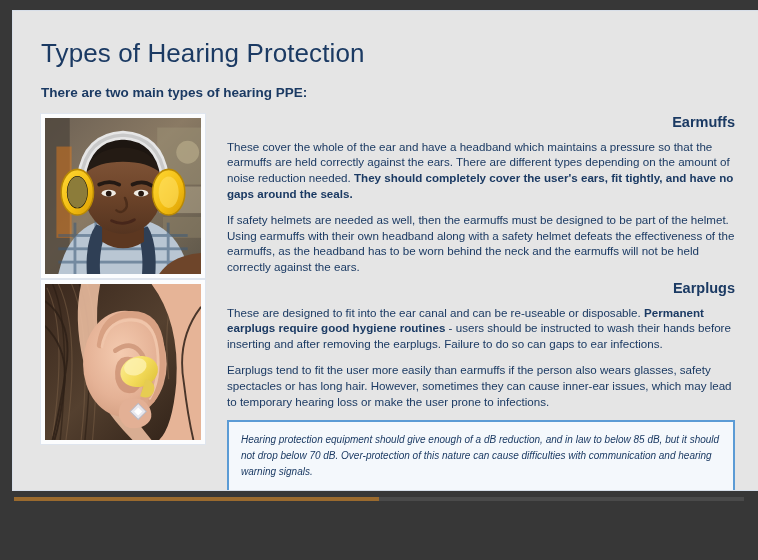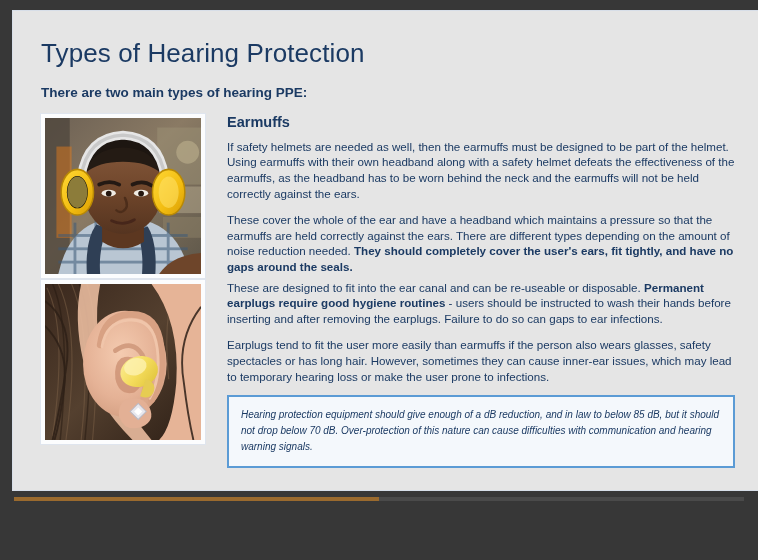--- a/index.html
+++ b/index.html
@@ -54,20 +54,21 @@
     position: relative;
     background: #cfd6de;
   }
   .photo svg { display: block; width: 100%; height: 100%; }
 
   h3.sec-heading {
     font-size: 14.5px;
     font-weight: bold;
     color: #1b3a63;
     margin-bottom: 9px;
+    text-align: right;
   }
 
   p.body {
     font-size: 11.6px;
     line-height: 15.6px;
     color: #1b3a63;
     margin-bottom: 11px;
   }
   p.body b { font-weight: bold; }
 
@@ -187,22 +188,22 @@
               <ellipse cx="130" cy="78" rx="17" ry="24" fill="url(#yellowA)" stroke="#b98904" stroke-width="1.6"></ellipse>
               <ellipse cx="130" cy="78" rx="10.5" ry="16.5" fill="#ffe26a" opacity="0.55"></ellipse>
 
               <path d="M120 164 q14 -20 44 -22 l0 22 z" fill="#6e452a"></path>
             </svg>
           </div>
         </div>
 
         <div class="text-col">
           <h3 class="sec-heading">Earmuffs</h3>
+          <p class="body"><span>These cover the whole of the ear and have a headband which maintains a pressure so that the earmuffs are held correctly against the ears. There are different types depending on the amount of noise reduction needed. </span><b>They should completely cover the user's ears, fit tightly, and have no gaps around the seals.</b></p>
           <p class="body"><span>If safety helmets are needed as well, then the earmuffs must be designed to be part of the helmet. Using earmuffs with their own headband along with a safety helmet defeats the effectiveness of the earmuffs, as the headband has to be worn behind the neck and the earmuffs will not be held correctly against the ears.</span></p>
-          <p class="body"><span>These cover the whole of the ear and have a headband which maintains a pressure so that the earmuffs are held correctly against the ears. There are different types depending on the amount of noise reduction needed. </span><b>They should completely cover the user's ears, fit tightly, and have no gaps around the seals.</b></p>
         </div>
       </div>
 
       <div class="content-row" style="margin-top:-6px;">
 
         <div class="media-col">
           <div class="photo">
             <svg viewBox="0 0 164 164" preserveAspectRatio="xMidYMid slice" aria-hidden="true">
               <defs>
                 <linearGradient id="hairB" x1="0" y1="0" x2="1" y2="1">
@@ -264,20 +265,21 @@
               <g stroke="#2e2017" stroke-width="2" fill="none" opacity="0.85">
                 <path d="M0 18 q30 22 22 72 q-6 40 -14 74"></path>
                 <path d="M0 44 q26 26 20 66 q-4 34 -10 54"></path>
                 <path d="M164 24 q-26 34 -18 80 q4 34 10 60"></path>
               </g>
             </svg>
           </div>
         </div>
 
         <div class="text-col">
+          <h3 class="sec-heading">Earplugs</h3>
           <p class="body"><span>These are designed to fit into the ear canal and can be re-useable or disposable. </span><b>Permanent earplugs require good hygiene routines</b><span> - users should be instructed to wash their hands before inserting and after removing the earplugs. Failure to do so can gaps to ear infections.</span></p>
           <p class="body"><span>Earplugs tend to fit the user more easily than earmuffs if the person also wears glasses, safety spectacles or has long hair. However, sometimes they can cause inner-ear issues, which may lead to temporary hearing loss or make the user prone to infections.</span></p>
 
           <div class="callout">
             <p>Hearing protection equipment should give enough of a dB reduction, and in law to below 85 dB, but it should not drop below 70 dB. Over-protection of this nature can cause difficulties with communication and hearing warning signals.</p>
           </div>
         </div>
       </div>
 
     </div>

